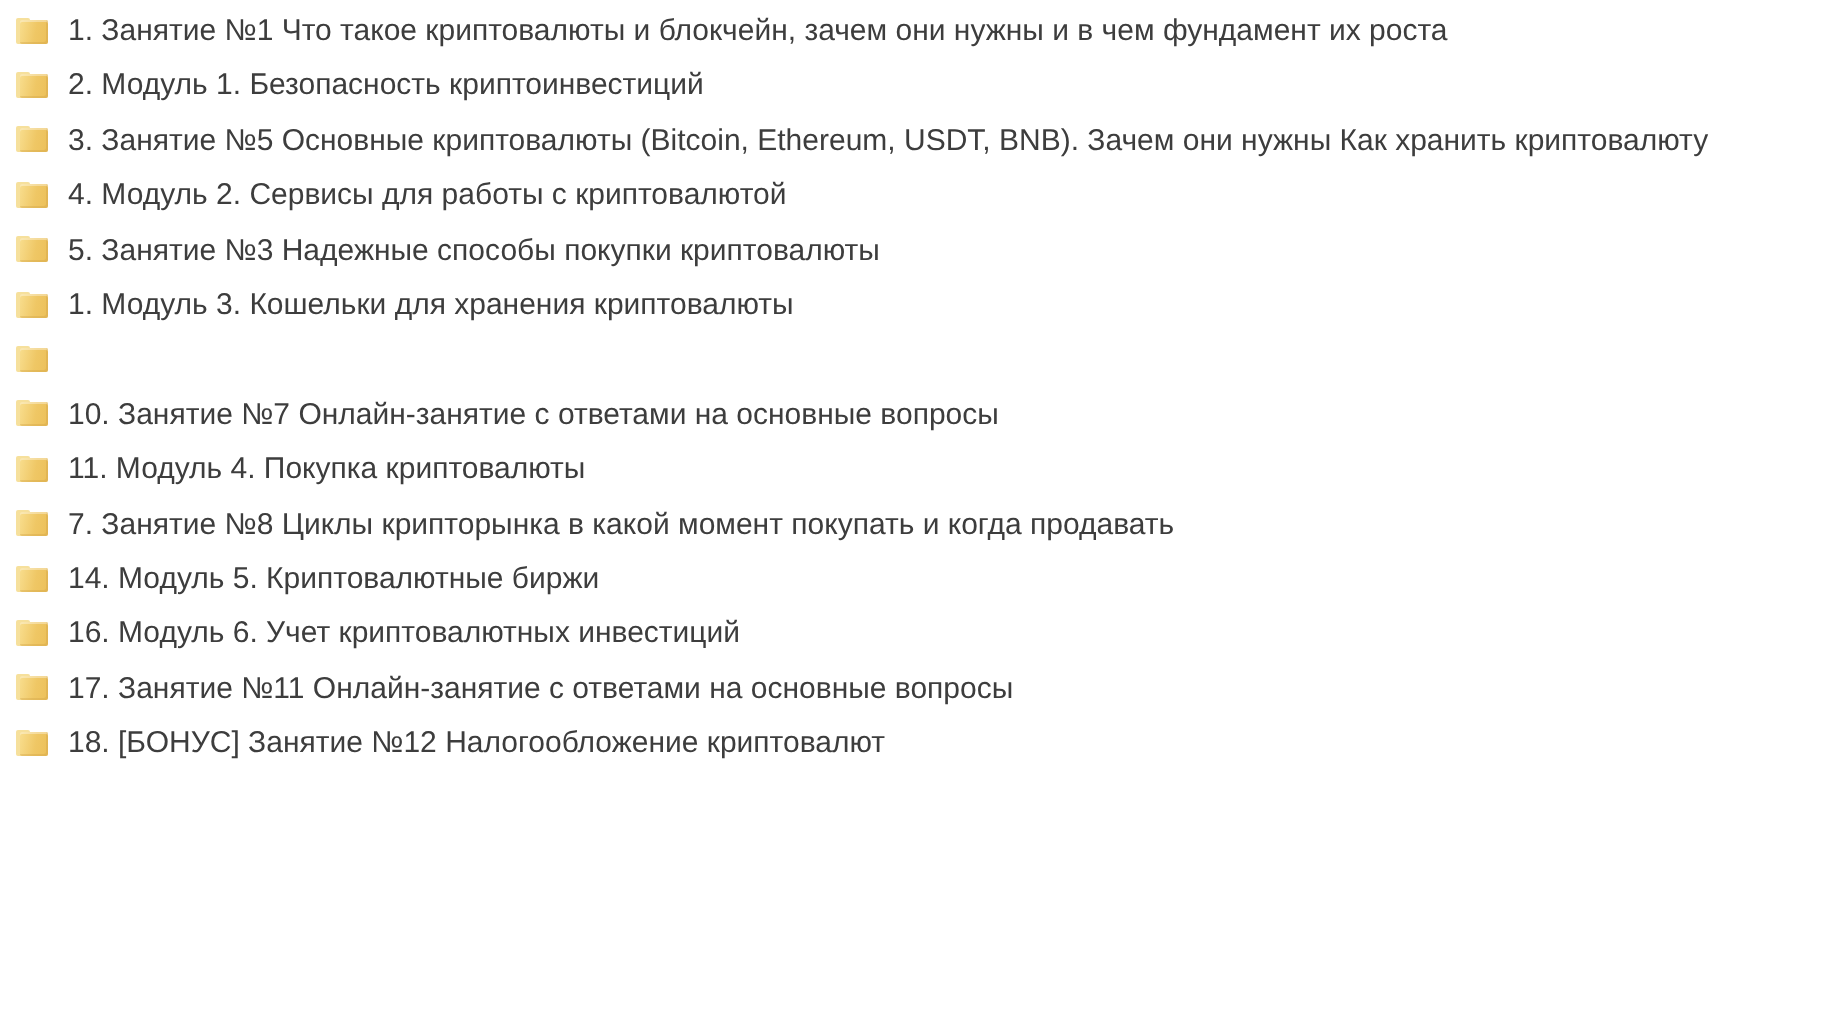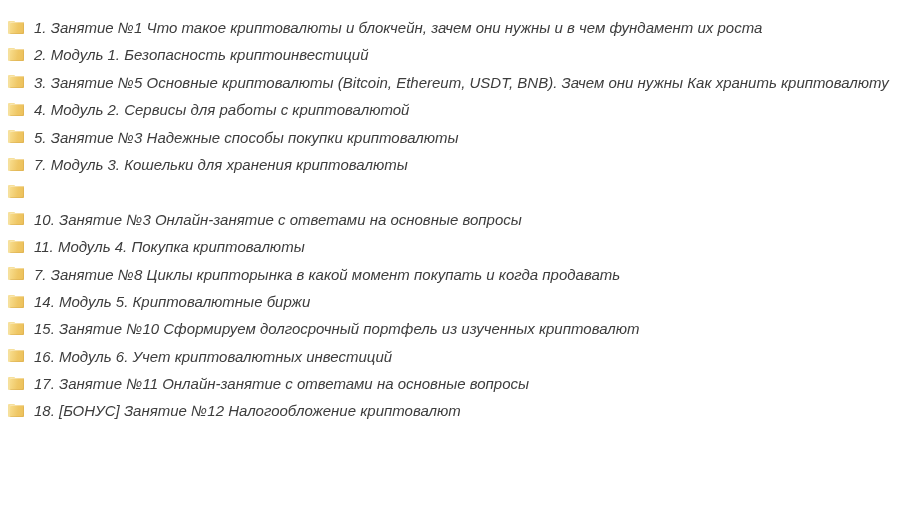--- a/index.html
+++ b/index.html
@@ -5,22 +5,21 @@
   html, body {
     margin: 0;
     padding: 0;
     background: #ffffff;
     width: 920px;
     height: 509px;
     overflow: hidden;
     font-family: "Liberation Sans", "DejaVu Sans", sans-serif;
   }
   .file-list {
-    padding-top: 14px;
-    font-style: italic;
+    padding-top: 2px;
   }
   .row {
     display: flex;
     align-items: center;
     height: 27.4px;
     padding-left: 8px;
     cursor: default;
   }
   .folder {
     position: relative;
@@ -83,54 +82,50 @@
     <span class="label">4. Модуль 2. Сервисы для работы с криптовалютой</span>
   </div>
 
   <div class="row">
     <span class="folder"></span>
     <span class="label">5. Занятие №3 Надежные способы покупки криптовалюты</span>
   </div>
 
   <div class="row">
     <span class="folder"></span>
-    <span class="label">7. Модуль 3. Кошельки для хранения криптовалюты</span>
+    <span class="label">1. Модуль 3. Кошельки для хранения криптовалюты</span>
   </div>
 
 
 
   <div class="row">
     <span class="folder"></span>
   </div>
 
   <div class="row">
     <span class="folder"></span>
-    <span class="label">10. Занятие №3 Онлайн-занятие с ответами на основные вопросы</span>
+    <span class="label">10. Занятие №7 Онлайн-занятие с ответами на основные вопросы</span>
   </div>
 
   <div class="row">
     <span class="folder"></span>
     <span class="label">11. Модуль 4. Покупка криптовалюты</span>
   </div>
 
   <div class="row">
     <span class="folder"></span>
     <span class="label">7. Занятие №8 Циклы крипторынка в какой момент покупать и когда продавать</span>
   </div>
 
 
   <div class="row">
     <span class="folder"></span>
     <span class="label">14. Модуль 5. Криптовалютные биржи</span>
   </div>
 
-  <div class="row">
-    <span class="folder"></span>
-    <span class="label">15. Занятие №10 Сформируем долгосрочный портфель из изученных криптовалют</span>
-  </div>
 
   <div class="row">
     <span class="folder"></span>
     <span class="label">16. Модуль 6. Учет криптовалютных инвестиций</span>
   </div>
 
   <div class="row">
     <span class="folder"></span>
     <span class="label">17. Занятие №11 Онлайн-занятие с ответами на основные вопросы</span>
   </div>

